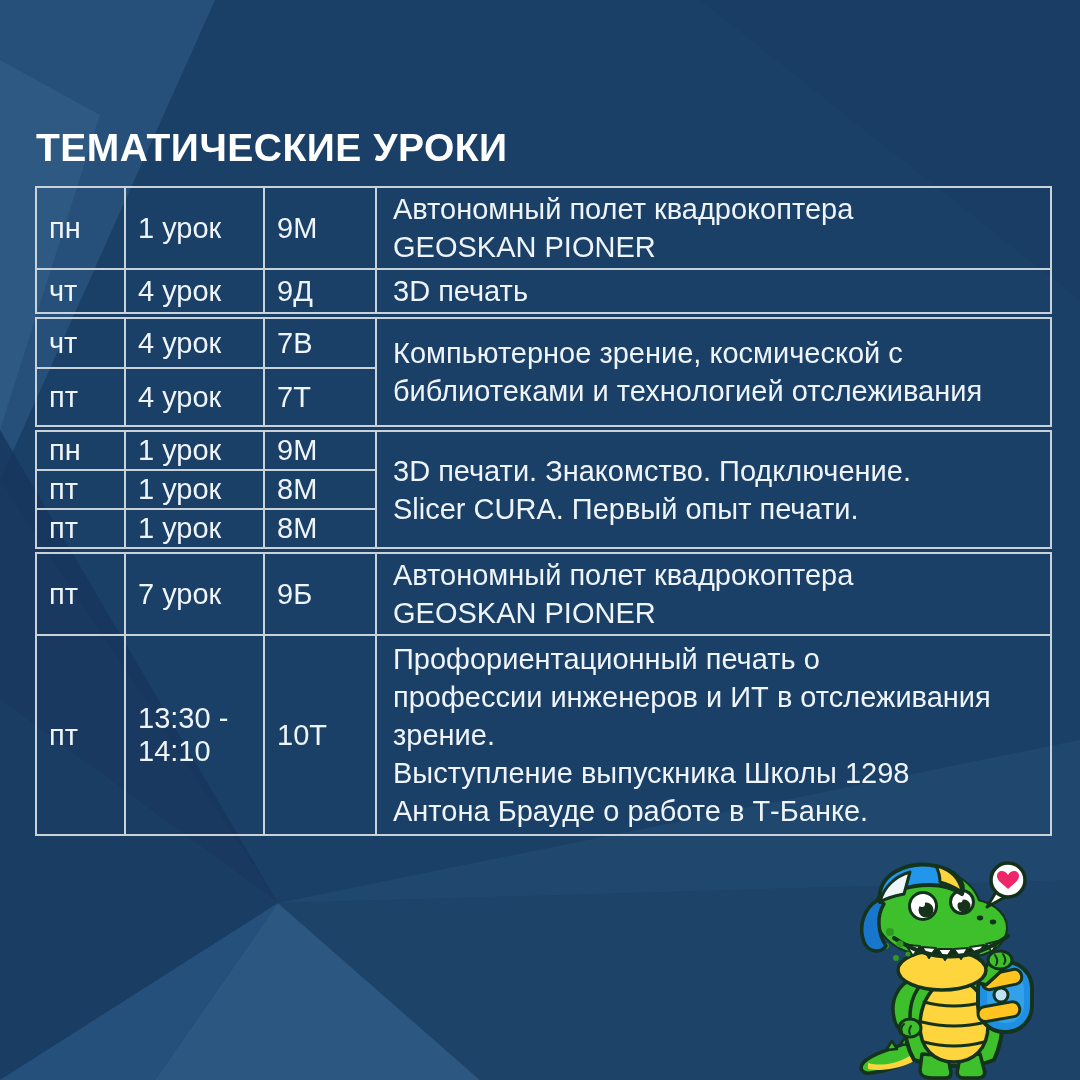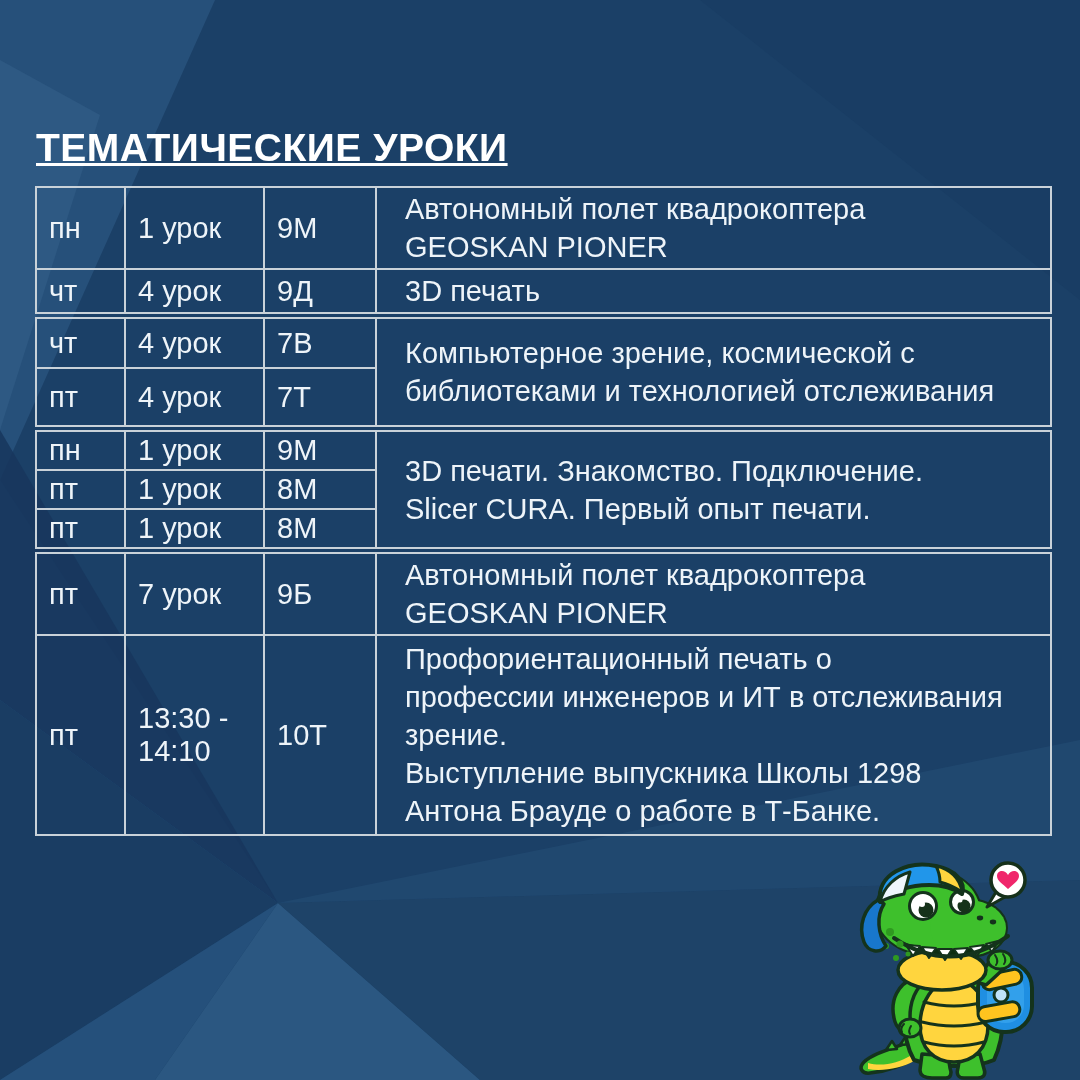--- a/index.html
+++ b/index.html
@@ -7,38 +7,38 @@
     width:1080px; height:1080px;
     position:relative; overflow:hidden;
     background:#1b4067;
     font-family:"Liberation Sans", sans-serif;
   }
   .bg { position:absolute; left:0; top:0; width:1080px; height:1080px; z-index:0; }
   .content { position:absolute; left:0; top:0; width:1080px; height:1080px; z-index:1; }
 
   .page-title {
     position:absolute; left:36px; top:126px;
-    font-size:39px; font-weight:bold; color:#ffffff; letter-spacing:0.5px;text-decoration:underline;
+    font-size:39px; font-weight:bold; color:#ffffff; letter-spacing:0.5px;
   }
 
   .tables { position:absolute; left:35px; top:186px; width:1017px; }
   table.grp {
     border-collapse:collapse; width:100%; table-layout:fixed;
     margin-top:3px;
   }
   table.grp:first-child { margin-top:0; }
   td {
     border:2px solid #c9d2d9;
     color:#eef4f9;
     font-size:29px;
     vertical-align:middle;
     padding:2px 8px 2px 12px;
     overflow:hidden;
   }
-  td.c-desc { line-height:38px; padding-left:28px; }
+  td.c-desc { line-height:38px; padding-left:16px; }
   td.c-desc .line { white-space:nowrap; }
 
   .mascot { position:absolute; right:12px; bottom:0; width:212px; height:226px; z-index:2; }
 </style>
 </head>
 <body>
 
 <svg class="bg" viewBox="0 0 1080 1080" xmlns="http://www.w3.org/2000/svg" aria-hidden="true">
   <rect x="0" y="0" width="1080" height="1080" fill="#1b4067"></rect>
   <polygon points="0,0 700,0 1080,300 1080,0" fill="#193d64"></polygon>

